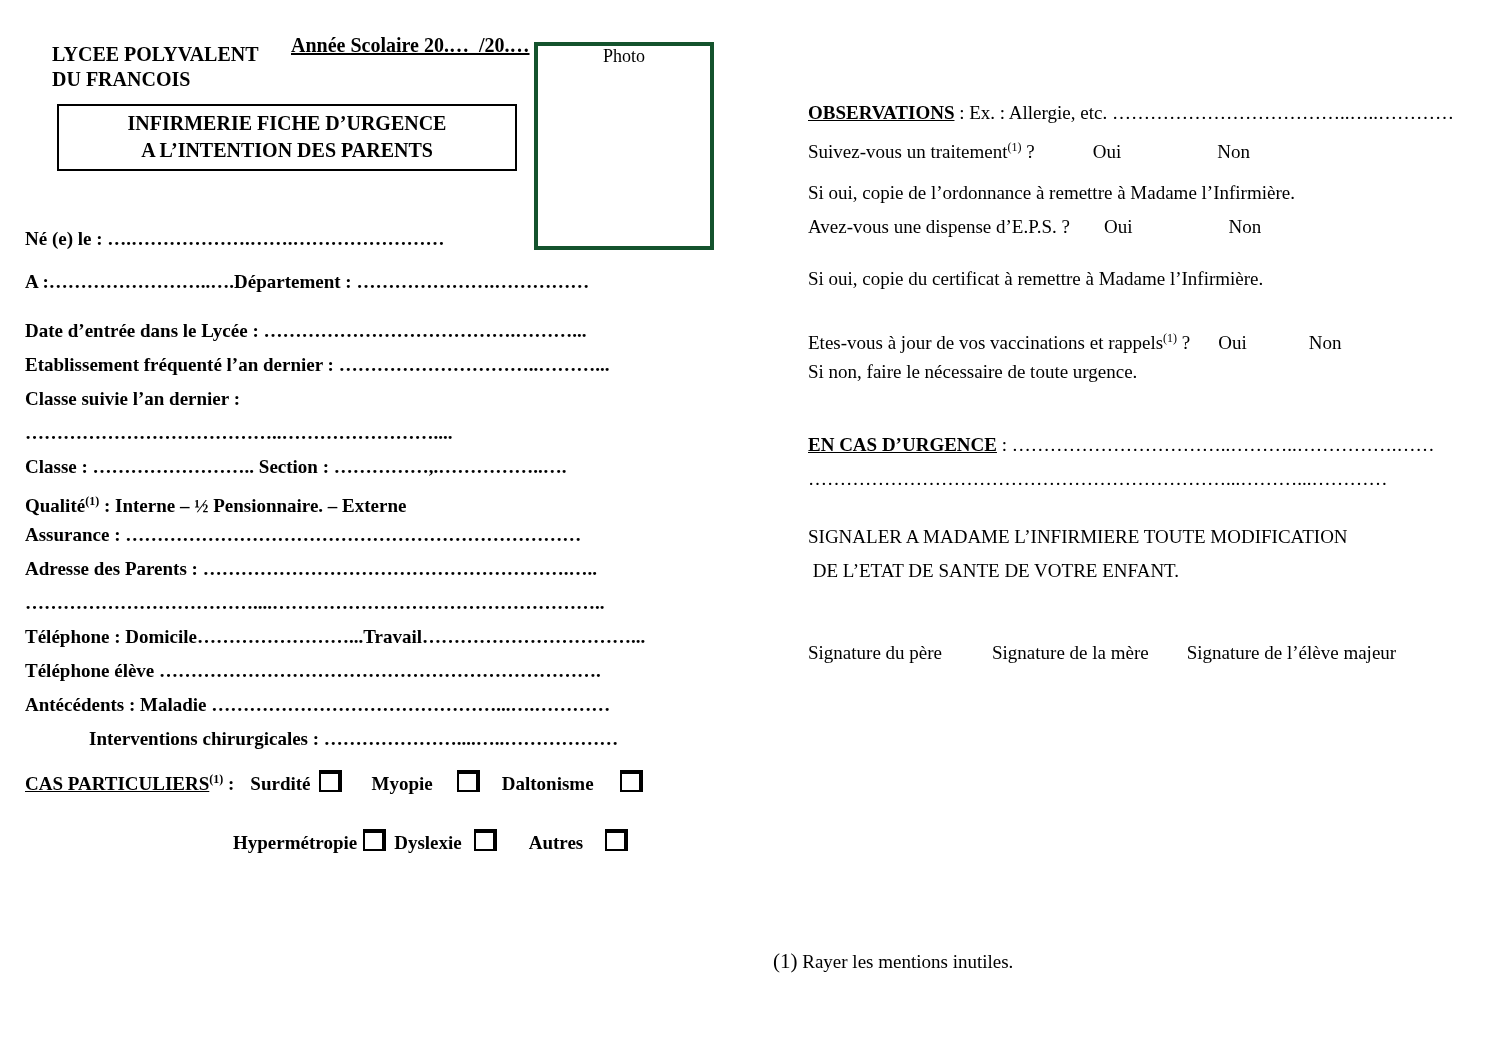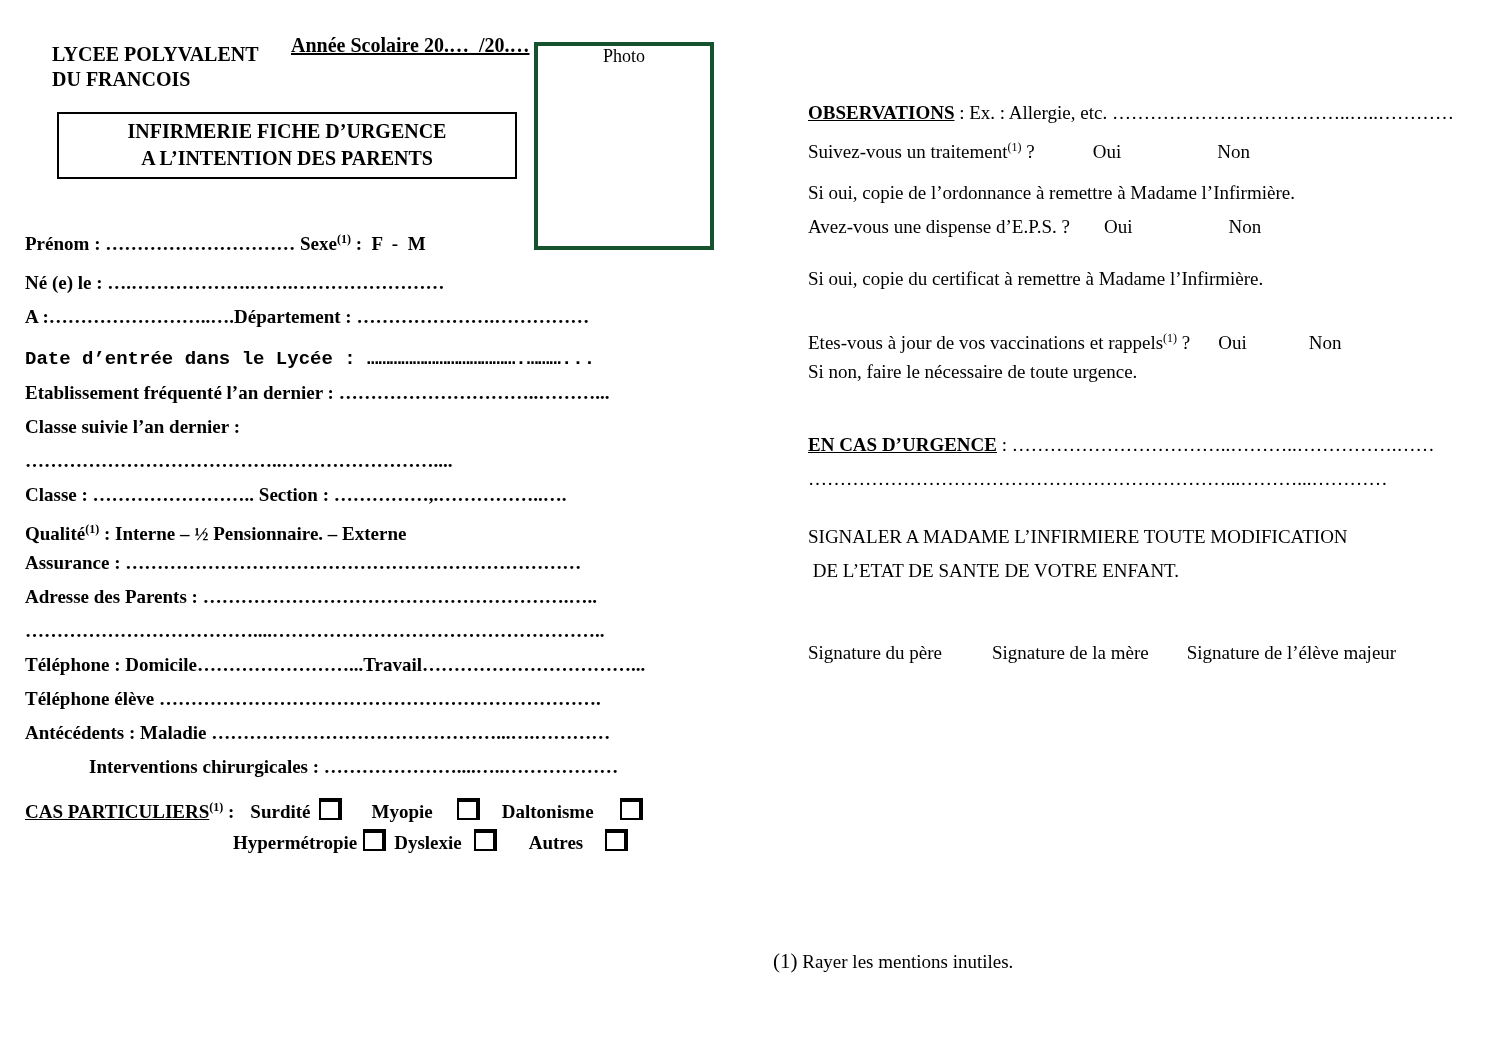--- a/index.html
+++ b/index.html
@@ -10,32 +10,32 @@
     font-size:19px;
   }
   .abs{position:absolute;}
   .line{white-space:pre;line-height:34px;height:34px;}
   .b{font-weight:bold;}
   .u{text-decoration:underline;}
   .sup{font-size:12px;vertical-align:7px;}
   
   .school{left:52px;top:42px;font-weight:bold;font-size:20px;line-height:25px;}
   .year{left:291px;top:34px;font-weight:bold;font-size:20px;text-decoration:underline;white-space:pre;}
-  .title-box{left:57px;top:112px;width:456px;height:59px;border:2px solid #000;
+  .title-box{left:57px;top:104px;width:456px;height:59px;border:2px solid #000;
              text-align:center;font-weight:bold;font-size:20px;line-height:27px;padding-top:4px;}
   .photo-box{left:534px;top:42px;width:172px;height:200px;border:4px solid #14532d;
              display:flex;align-items:flex-start;justify-content:center;font-size:18px;}
   
   .col-left{left:25px;top:212px;width:660px;font-weight:bold;}
   .col-right{left:808px;top:96px;width:710px;}
   .footnote{left:773px;top:940px;white-space:pre;line-height:42px;}
   .fnmark{font-size:21px;}
   
-  .mt9{}.mt10{margin-top:10px;}.mt12{margin-top:12px;}
-  .mt14{margin-top:2px;}.mt15{margin-top:8px;font-family:Liberation Mono, monospace;}.mt18{margin-top:18px;}
+  .mt9{margin-top:9px;}.mt10{margin-top:10px;}.mt12{margin-top:12px;}
+  .mt14{margin-top:30px;}.mt15{margin-top:15px;}.mt18{margin-top:18px;}
   .mt23{margin-top:39px;}.mt24{margin-top:24px;}.mt25{margin-top:25px;}
   .mt48{margin-top:48px;}.mt6{margin-top:6px;}
   .ind-interv{padding-left:64px;}
   .ind-hyper{padding-left:208px;}
   
   .chk{display:inline-block;width:17px;height:16px;border:2px solid #000;
        border-top-width:4px;border-right-width:4px;vertical-align:-2px;background:#fff;}
   .ml6{margin-left:6px;}.ml8{margin-left:8px;}.ml12{margin-left:12px;}
   .ml16{margin-left:16px;}.ml22{margin-left:22px;}.ml24{margin-left:24px;}
   .ml26{margin-left:26px;}.ml30{margin-left:30px;margin-top:35px;}.ml32{margin-left:32px;}
@@ -57,21 +57,20 @@
 <div class="abs title-box">
     <div>INFIRMERIE  FICHE D’URGENCE</div>
     <div>A L’INTENTION DES PARENTS</div>
   </div>
 
 <div class="abs photo-box">
     <span>Photo</span>
   </div>
 
 <div class="abs col-left">
-  <div class="line mt10"><span>Prénom</span><span> : ………………………… </span><span>Sexe</span><span class="sup">(1)</span><span> :  F  -  M</span></div>
   <div class="line mt10"><span>Né (e) le</span><span> : ….……………….…….……………………</span></div>
   <div class="line mt9"><span>A</span><span> :……………………..….</span><span>Département</span><span> : ………………….……………</span></div>
   <div class="line mt15"><span>Date d’entrée dans le Lycée</span><span> : ………………………………….………...</span></div>
   <div class="line"><span>Etablissement fréquenté l’an dernier</span><span> : …………………………..………...</span></div>
   <div class="line"><span>Classe suivie l’an dernier :</span></div>
   <div class="line"><span>…………………………………..……………………....</span></div>
   <div class="line"><span>Classe</span><span> : …………………….. </span><span>Section</span><span> : ……………,.……………..….</span></div>
   <div class="line"><span>Qualité</span><span class="sup">(1)</span><span> : Interne – ½ Pensionnaire. – Externe</span></div>
   <div class="line"><span>Assurance</span><span> : ………………………………………………………………</span></div>
   <div class="line"><span>Adresse des Parents</span><span> : ………………………………………………….…..</span></div>

